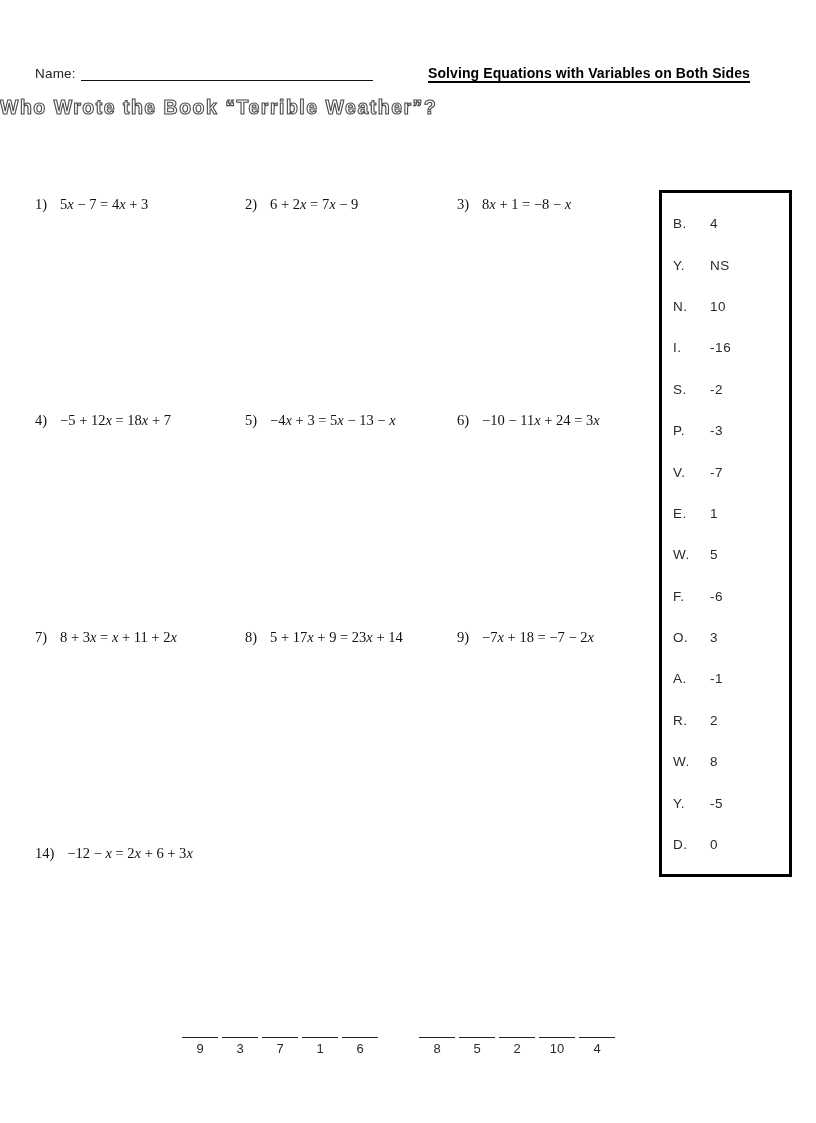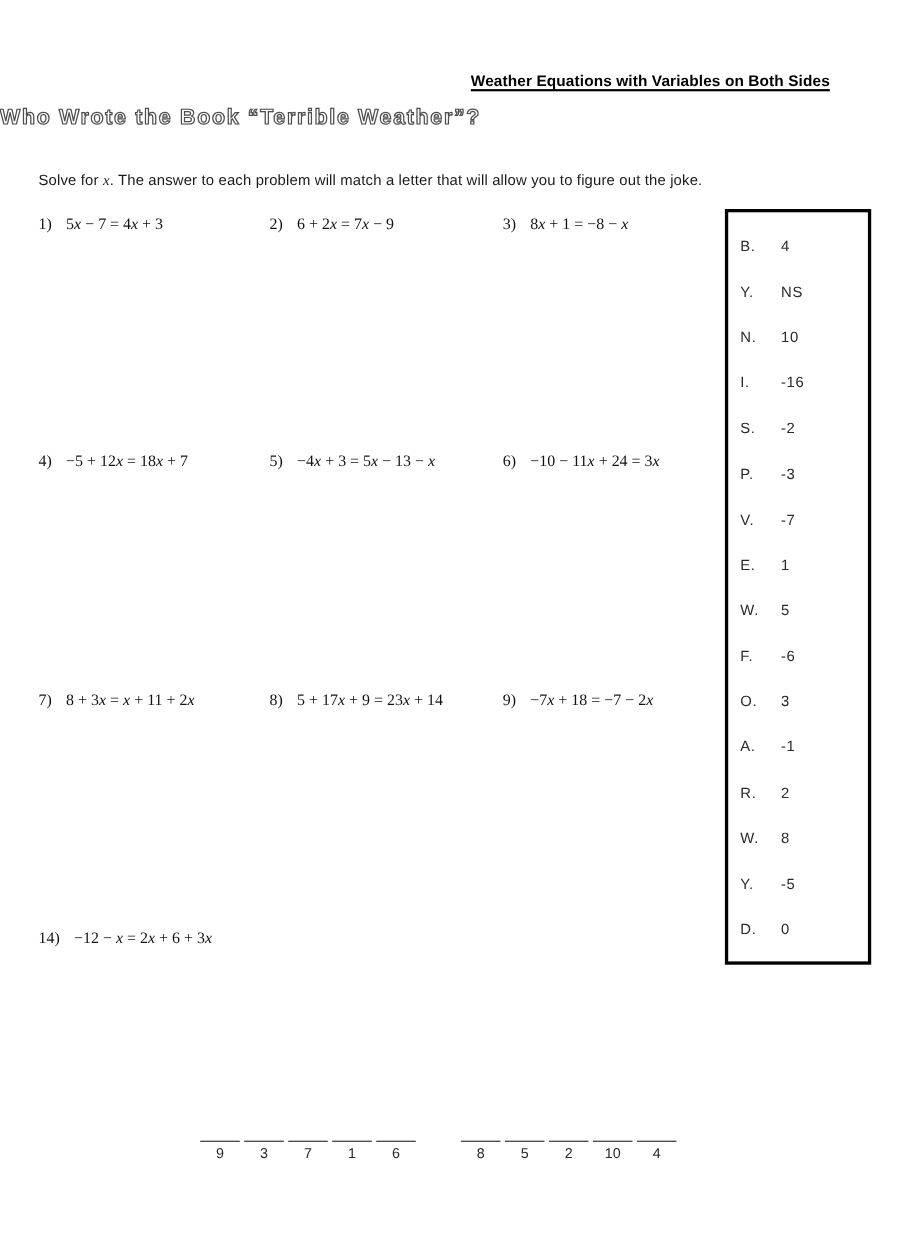--- a/index.html
+++ b/index.html
@@ -61,26 +61,29 @@
   .g2 { left: 419px; }
   .blank-slot { width: 36px; padding-top: 7px; }
   .blank-line { border-top: 1.8px solid #222; height: 0; }
   .blank-num { margin-top: 3px; text-align: center; font-size: 13px; color: #2a2a2a; }
 </style>
 </head>
 <body>
 
 <div class="page">
 
-
-  <div class="doc-title">Weather Equations with Variables on Both Sides</div>
+  <div class="name-row">
+    <span class="name-label">Name:</span>
+    <span class="name-line"></span>
+  </div>
+
+  <div class="doc-title">Solving Equations with Variables on Both Sides</div>
 
   <div class="joke-title">Who Wrote the Book “Terrible Weather”?</div>
 
-  <div class="instructions">Solve for <i class="mx">x</i>. The answer to each problem will match a letter that will allow you to figure out the joke.</div>
 
   <div class="problem" style="left:35px; top:196px;">
     <span class="p-num">1)</span>
     <span class="p-eq">5<i class="mx">x</i> − 7 = 4<i class="mx">x</i> + 3</span>
   </div>
   <div class="problem" style="left:245px; top:196px;">
     <span class="p-num">2)</span>
     <span class="p-eq">6 + 2<i class="mx">x</i> = 7<i class="mx">x</i> − 9</span>
   </div>
   <div class="problem" style="left:457px; top:196px;">

